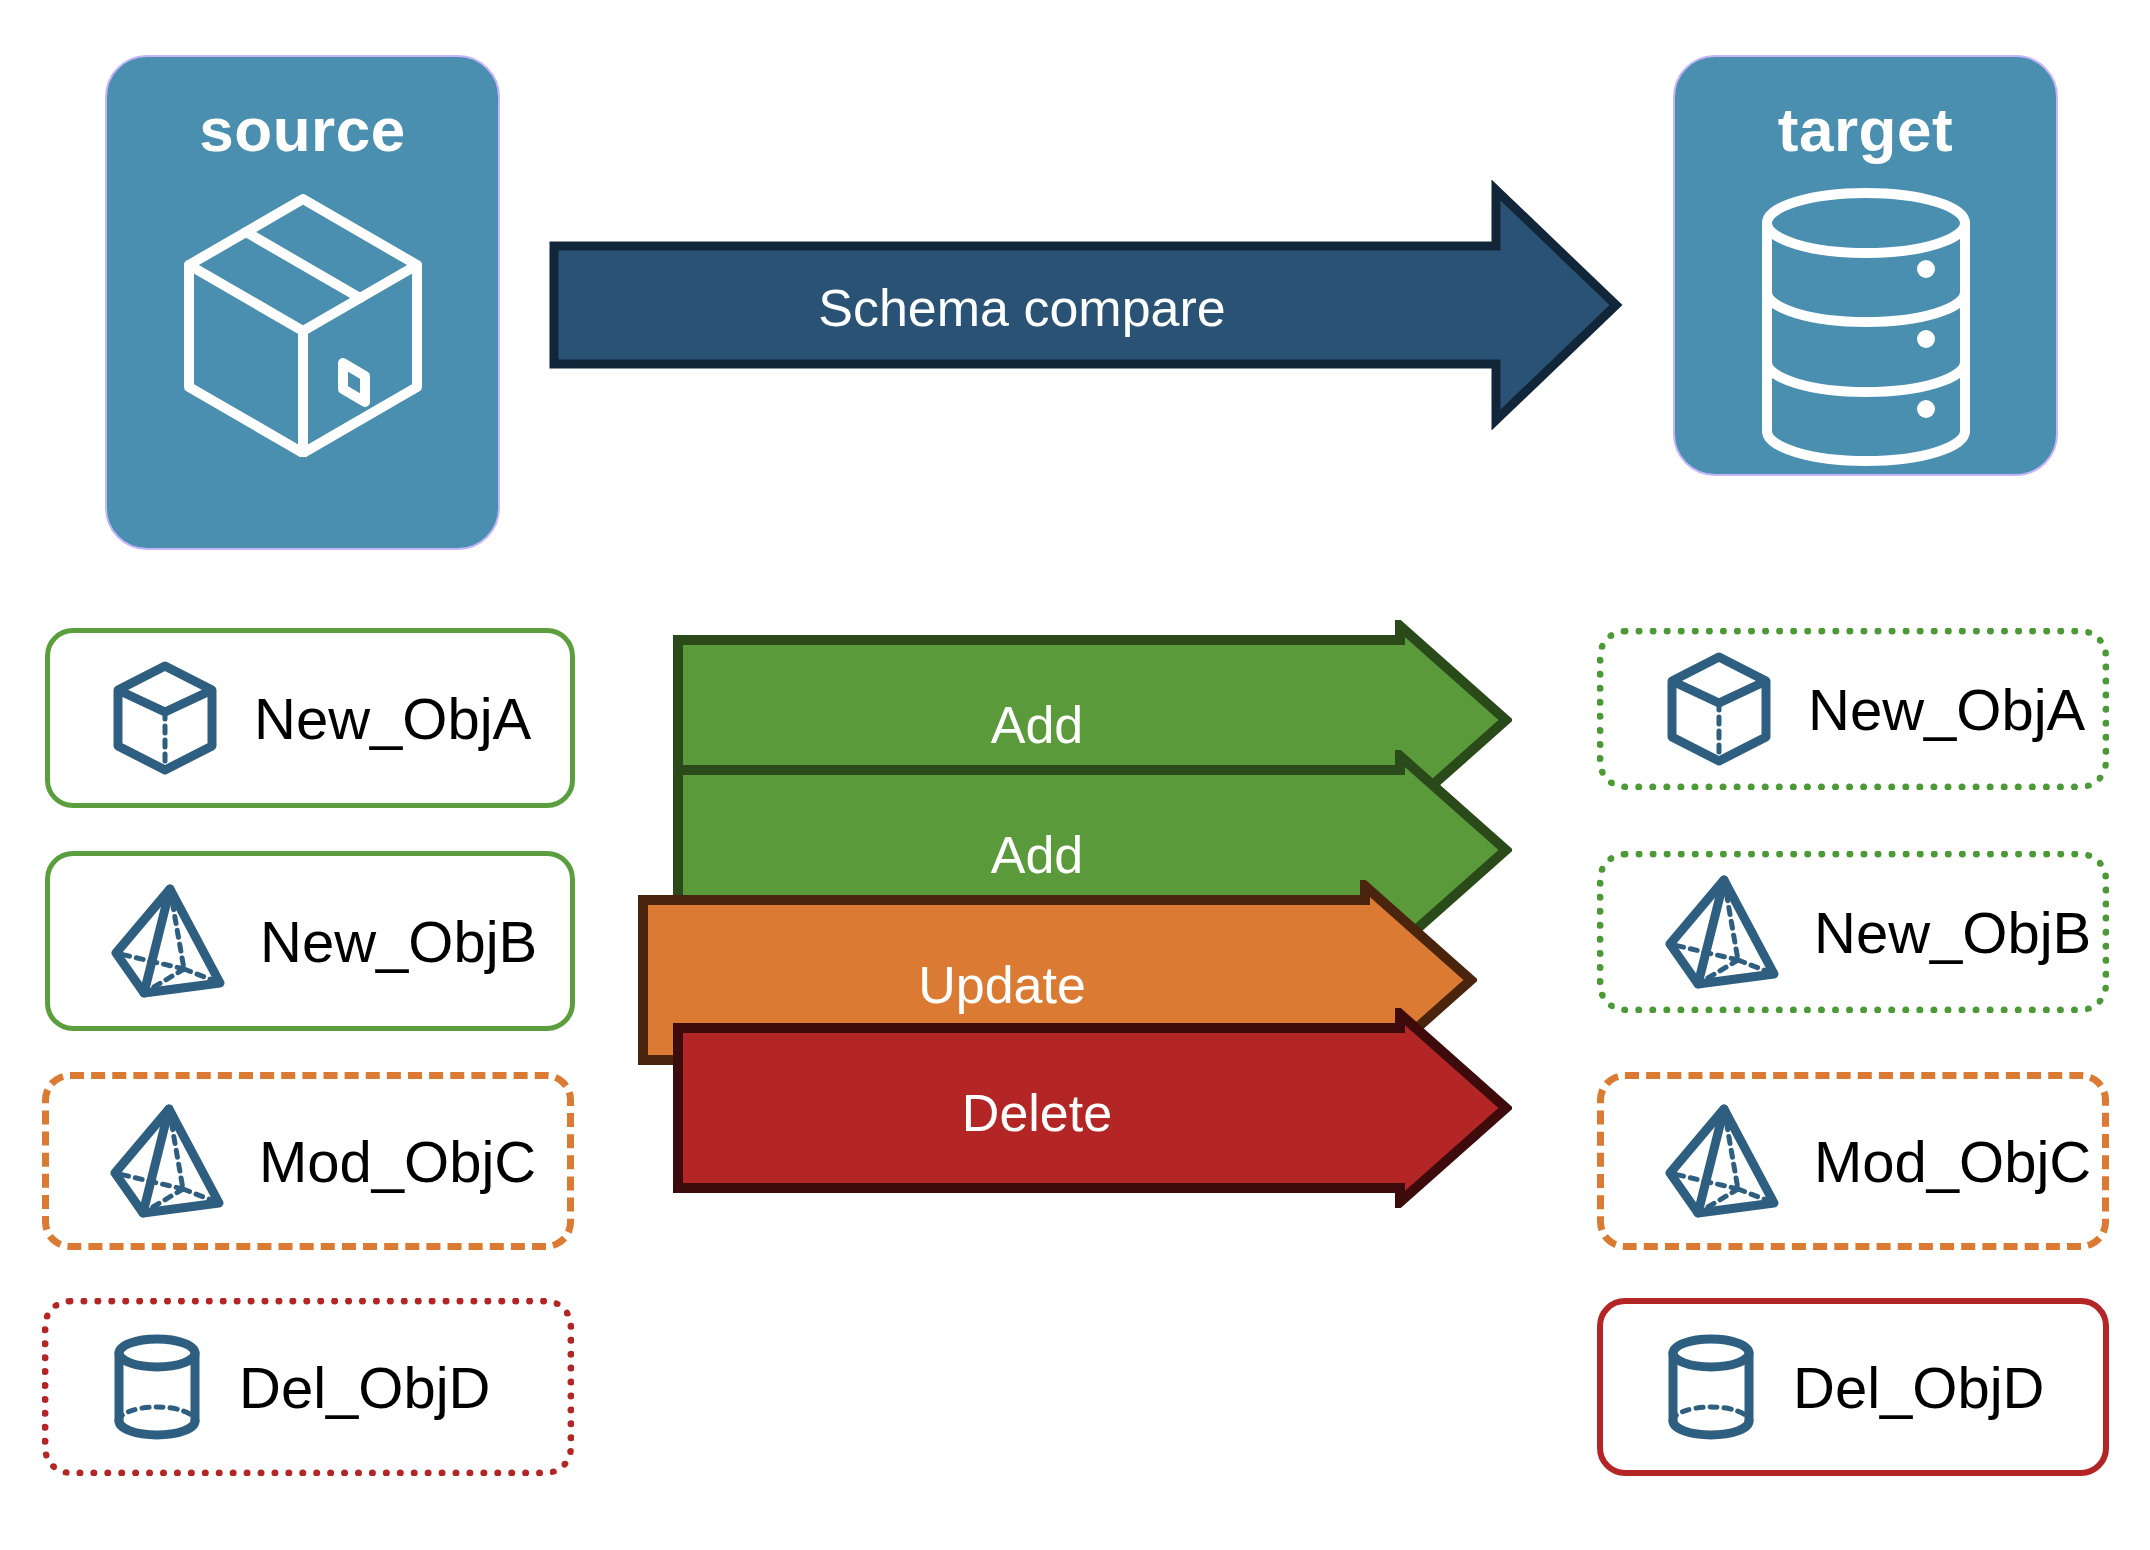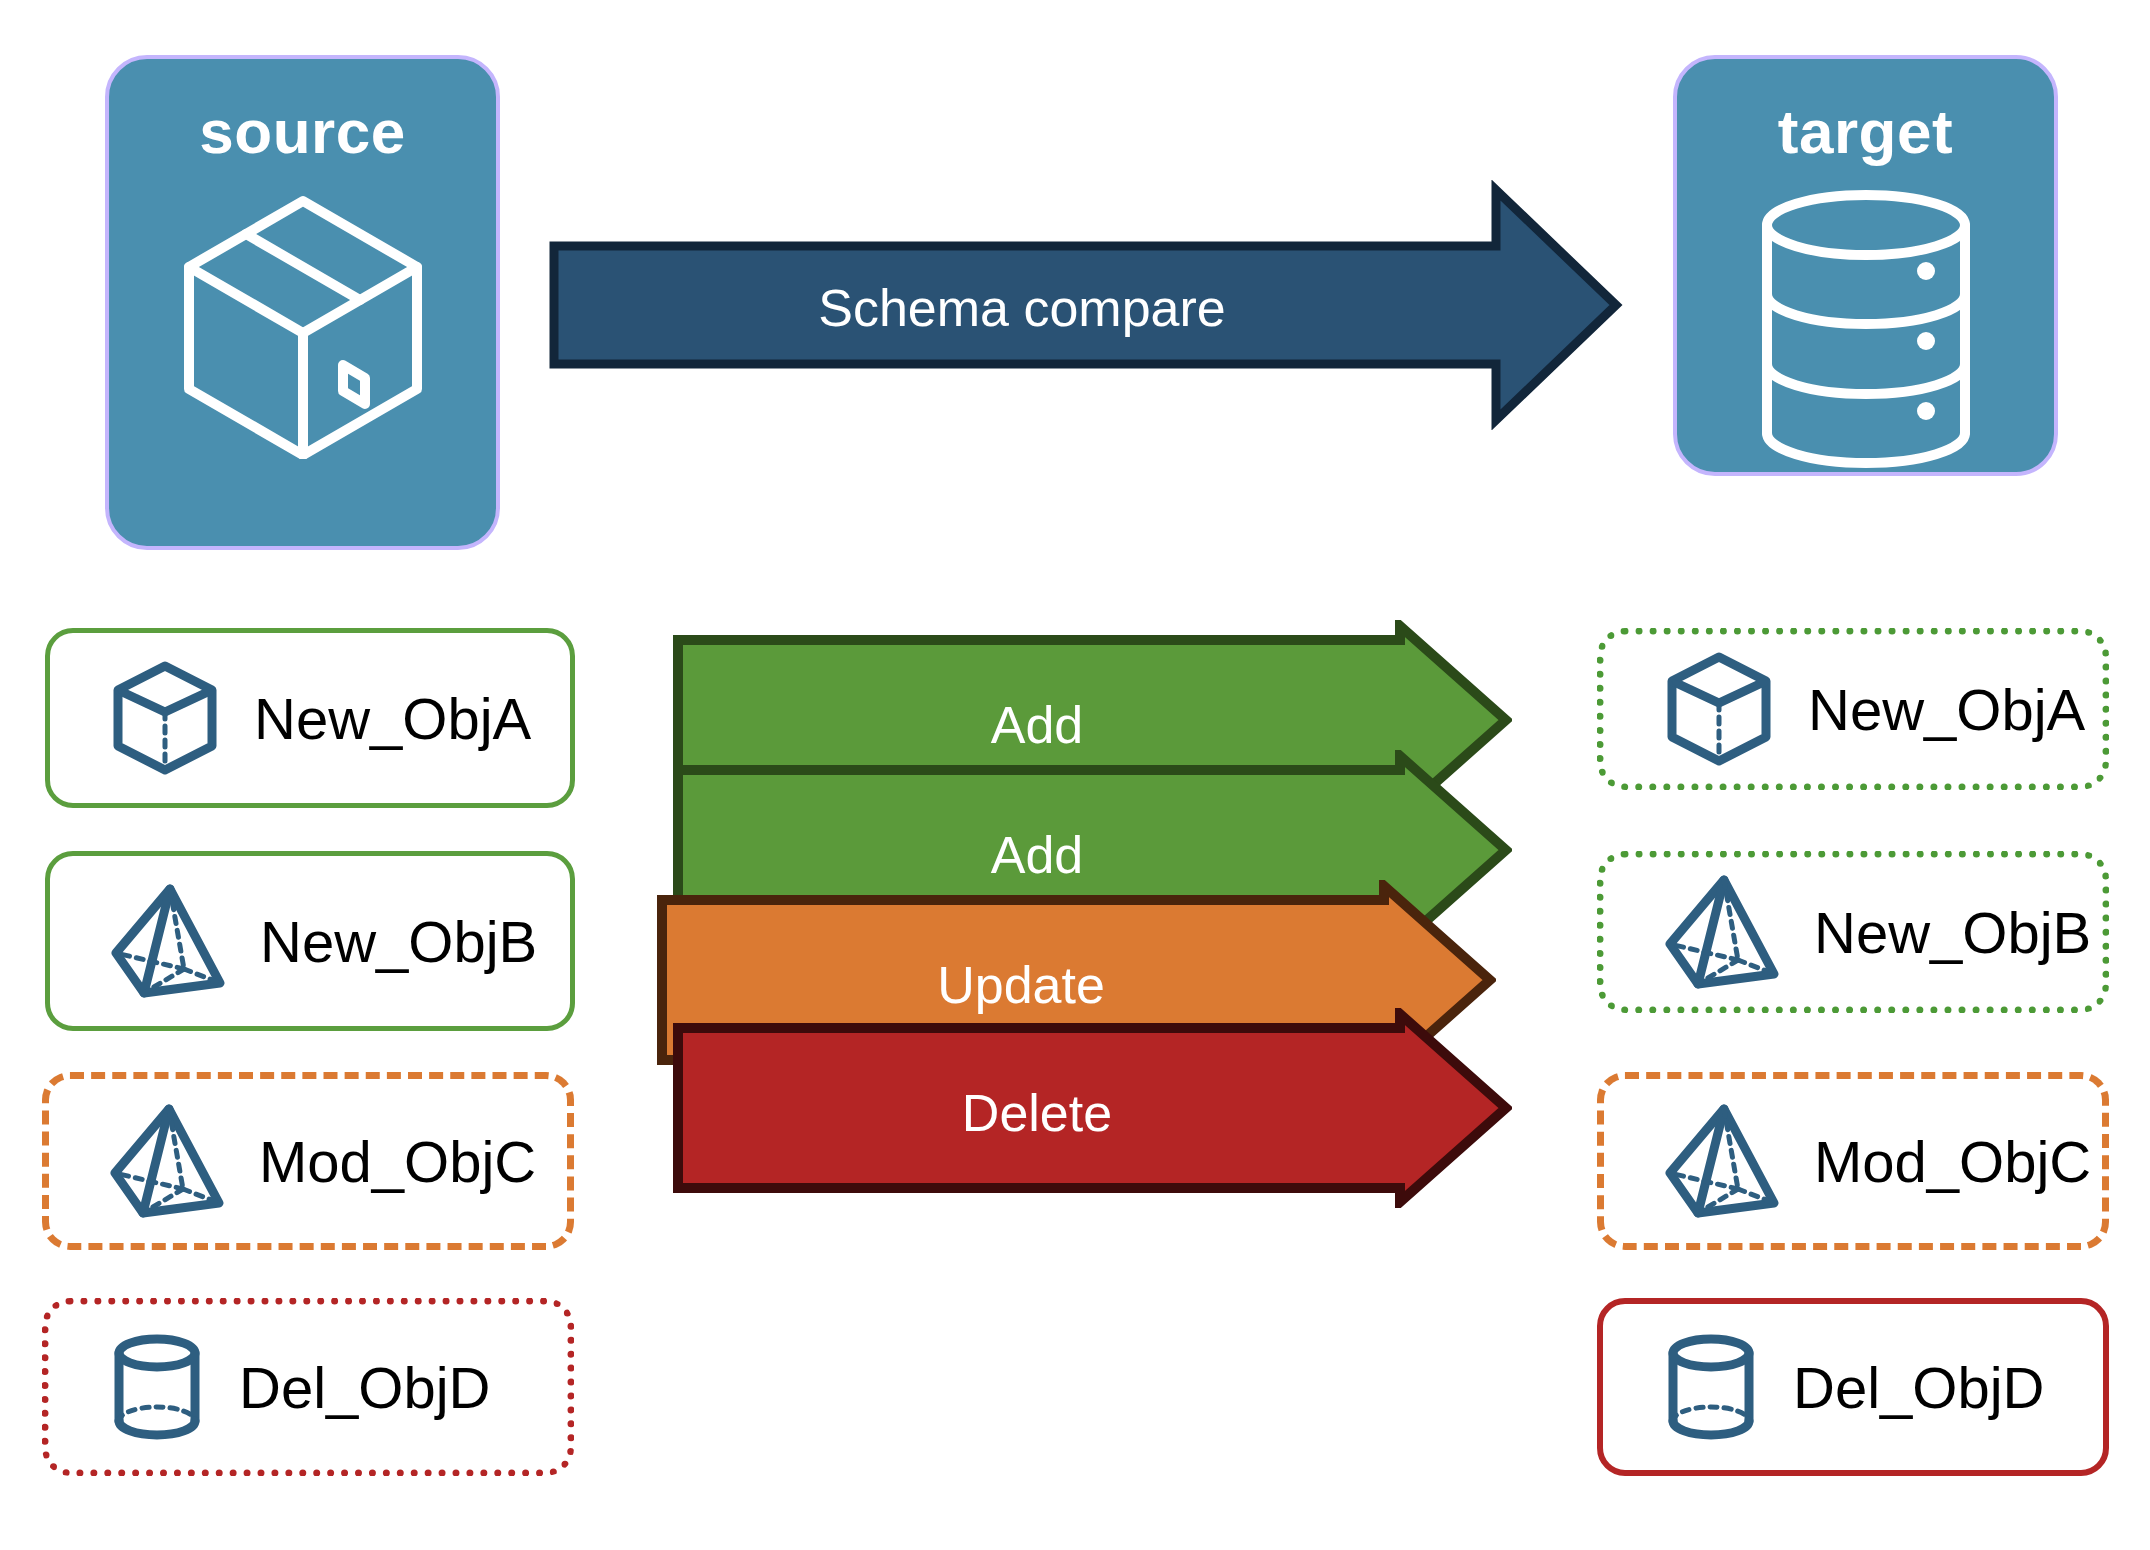--- a/index.html
+++ b/index.html
@@ -15,21 +15,21 @@
     width: 2150px;
     height: 1550px;
     background: #ffffff;
     overflow: hidden;
   }
 
   
   .endpoint {
     position: absolute;
     background: #4A8FAF;
-    border: 4px solid #c4b5fd;
+    border: 2px solid #c4b5fd;
     border-radius: 42px;
     box-sizing: border-box;
     display: flex;
     flex-direction: column;
     align-items: center;
   }
   .endpoint-title {
     color: #ffffff;
     font-size: 62px;
     font-weight: bold;
@@ -240,21 +240,21 @@
           <path d="M60 6 L74 86"></path>
           <path d="M74 86 L6 70"></path>
           <path d="M74 86 L110 100"></path>
           <path d="M74 86 L34 110"></path>
         </g>
       </svg>
     </div>
     <div class="obj-label">Mod_ObjC</div>
   </div>
 
-  <div class="action-arrow" style="left:656px; top:880px; width:840px; height:200px;">
+  <div class="action-arrow" style="left:637px; top:880px; width:840px; height:200px;">
     <svg width="840" height="200" viewBox="0 0 840 200" aria-hidden="true">
       <polygon points="6,20 728,20 728,6 834,100 728,194 728,180 6,180" fill="#DB7A32" stroke="#4A240C" stroke-width="10" stroke-linejoin="miter"></polygon>
     </svg>
     <div class="action-arrow-label" style="left:0px; top:75px; width:730px;">Update</div>
   </div>
 
   <div class="obj-card bd-dashed-orange" style="left:1597px; top:1072px; width:512px; height:178px;">
     <div class="obj-icon">
       <svg width="116" height="116" viewBox="0 0 116 116" aria-hidden="true">
         <g fill="none" stroke="#2E5E80" stroke-width="9" stroke-linejoin="round" stroke-linecap="round">

